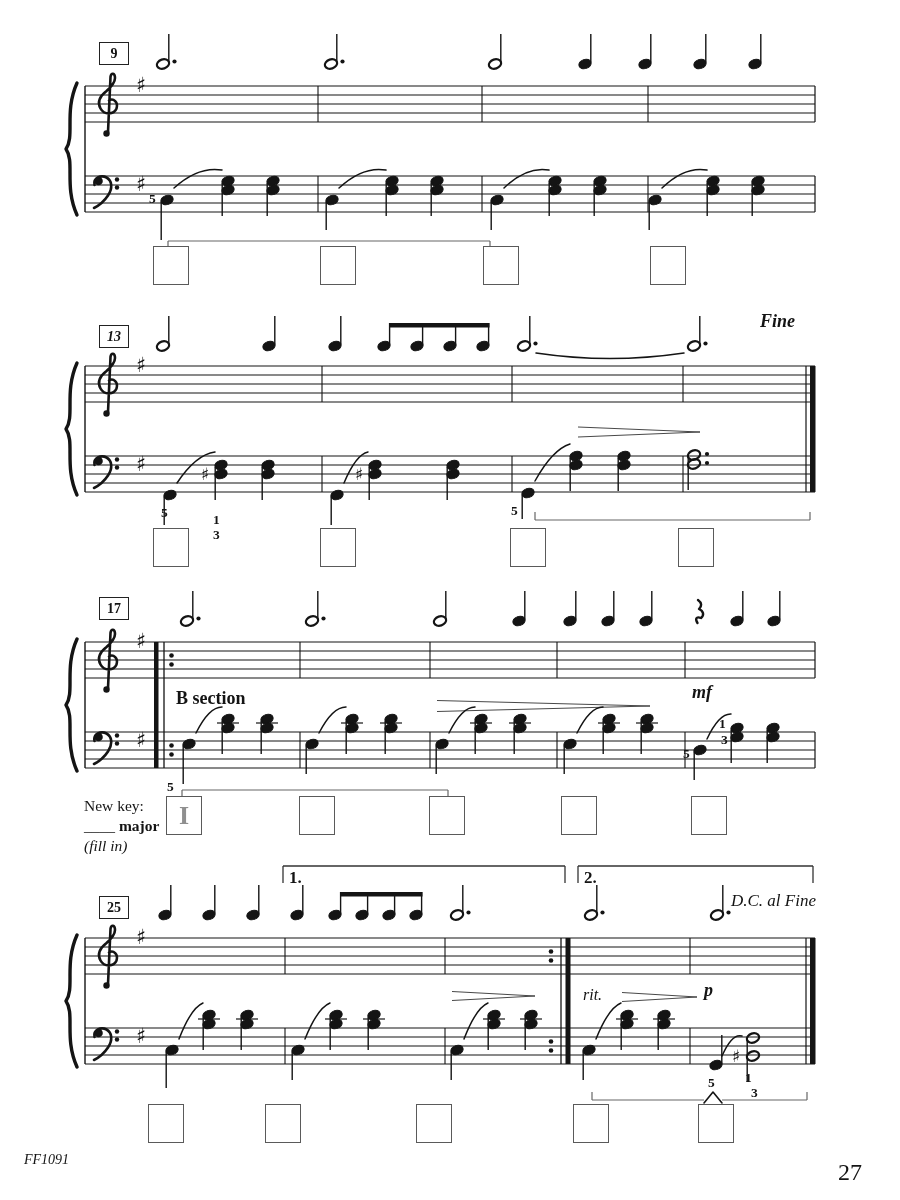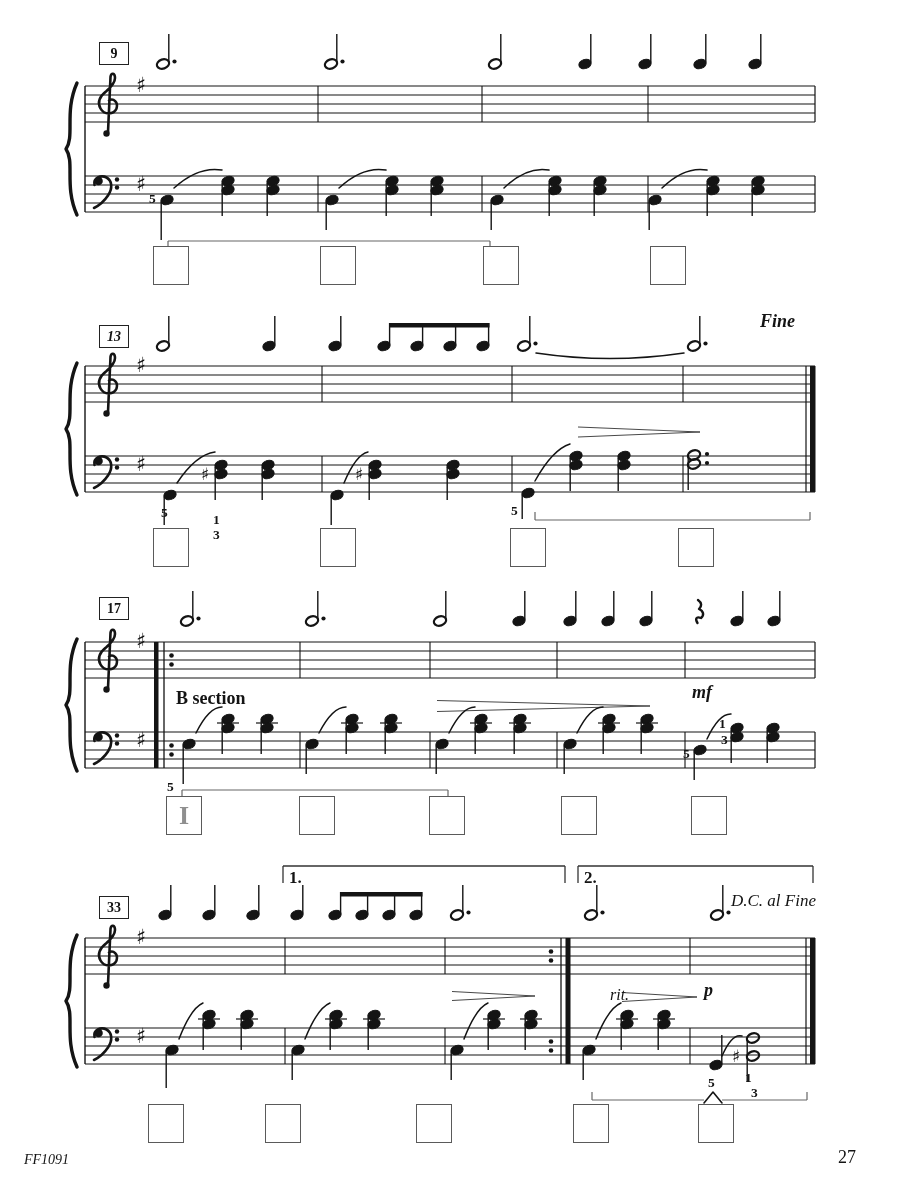--- a/index.html
+++ b/index.html
@@ -18,21 +18,21 @@
         display:flex;align-items:center;justify-content:center;
         font-size:14px;font-weight:bold;}
   .hbox{position:absolute;width:34px;height:37px;border:1.6px solid #5a5a5a;background:#fff;
         display:flex;align-items:center;justify-content:center;}
   .hbox span{font-size:26px;font-weight:bold;color:#8f8f8f;font-family:"Liberation Serif",serif;}
   .fing{position:absolute;font-size:13.5px;font-weight:bold;font-family:"Liberation Serif",serif;}
   .endlbl{position:absolute;font-size:17px;font-weight:bold;}
   .nk{font-size:15.5px;line-height:20px;}
   .nk .blank{letter-spacing:0px;}
   .footer{font-size:14px;font-style:italic;}
-  .pagenum{font-size:18px;}
+  .pagenum{font-size:24px;margin-top:12px;}
 </style>
 </head>
 <body>
 
 <div id="page">
   <svg id="music" width="900" height="1200">
       <line x1="85" y1="86" x2="815" y2="86" stroke="#141414" stroke-width="1.1"></line>
       <line x1="85" y1="176" x2="815" y2="176" stroke="#141414" stroke-width="1.1"></line>
       <line x1="85" y1="95" x2="815" y2="95" stroke="#141414" stroke-width="1.1"></line>
       <line x1="85" y1="185" x2="815" y2="185" stroke="#141414" stroke-width="1.1"></line>
@@ -461,33 +461,38 @@
       <line x1="283" y1="866" x2="283" y2="883" stroke="#333" stroke-width="1.3"></line>
       <line x1="565" y1="866" x2="565" y2="883" stroke="#333" stroke-width="1.3"></line>
       <line x1="578" y1="866" x2="813" y2="866" stroke="#333" stroke-width="1.3"></line>
       <line x1="578" y1="866" x2="578" y2="883" stroke="#333" stroke-width="1.3"></line>
       <line x1="813" y1="866" x2="813" y2="883" stroke="#333" stroke-width="1.3"></line>
     </svg>
 
   <div class="lbl fine" style="left:760px;top:311px;width:56px;text-align:left">Fine</div>
   <div class="lbl bsec" style="left:176px;top:688px">B section</div>
   <div class="lbl dyn" style="left:692px;top:682px">mf</div>
-  <div class="lbl rit" style="left:610px;top:986px">rit.</div>
+  <div class="lbl rit" style="left:583px;top:986px">rit.</div>
   <div class="lbl dyn" style="left:704px;top:980px">p</div>
   <div class="lbl dc" style="left:660px;top:891px;width:156px;text-align:right">D.C. al Fine</div>
 
+  <div class="lbl nk" style="left:84px;top:796px">
+    <div>New key:</div>
+    <div><span class="blank">____</span> <span class="bold">major</span></div>
+    <div class="ital">(fill in)</div>
+  </div>
 
   <div class="lbl footer" style="left:24px;top:1152px">FF1091</div>
   <div class="lbl pagenum" style="left:838px;top:1147px">27</div>
 <div class="endlbl" style="left: 289px; top: 868px;">1.</div>
     <div class="endlbl" style="left: 584px; top: 868px;">2.</div>
     <div class="mbox" style="left: 99px; top: 42px;">9</div>
     <div class="mbox" style="left: 99px; top: 325px; font-style: italic;">13</div>
     <div class="mbox" style="left: 99px; top: 597px;">17</div>
-    <div class="mbox" style="left: 99px; top: 896px;">33</div>
+    <div class="mbox" style="left: 99px; top: 896px;">25</div>
     <div class="hbox" style="left: 153px; top: 246px;">
       <span></span>
     </div>
     <div class="hbox" style="left: 320px; top: 246px;">
       <span></span>
     </div>
     <div class="hbox" style="left: 483px; top: 246px;">
       <span></span>
     </div>
     <div class="hbox" style="left: 650px; top: 246px;">

